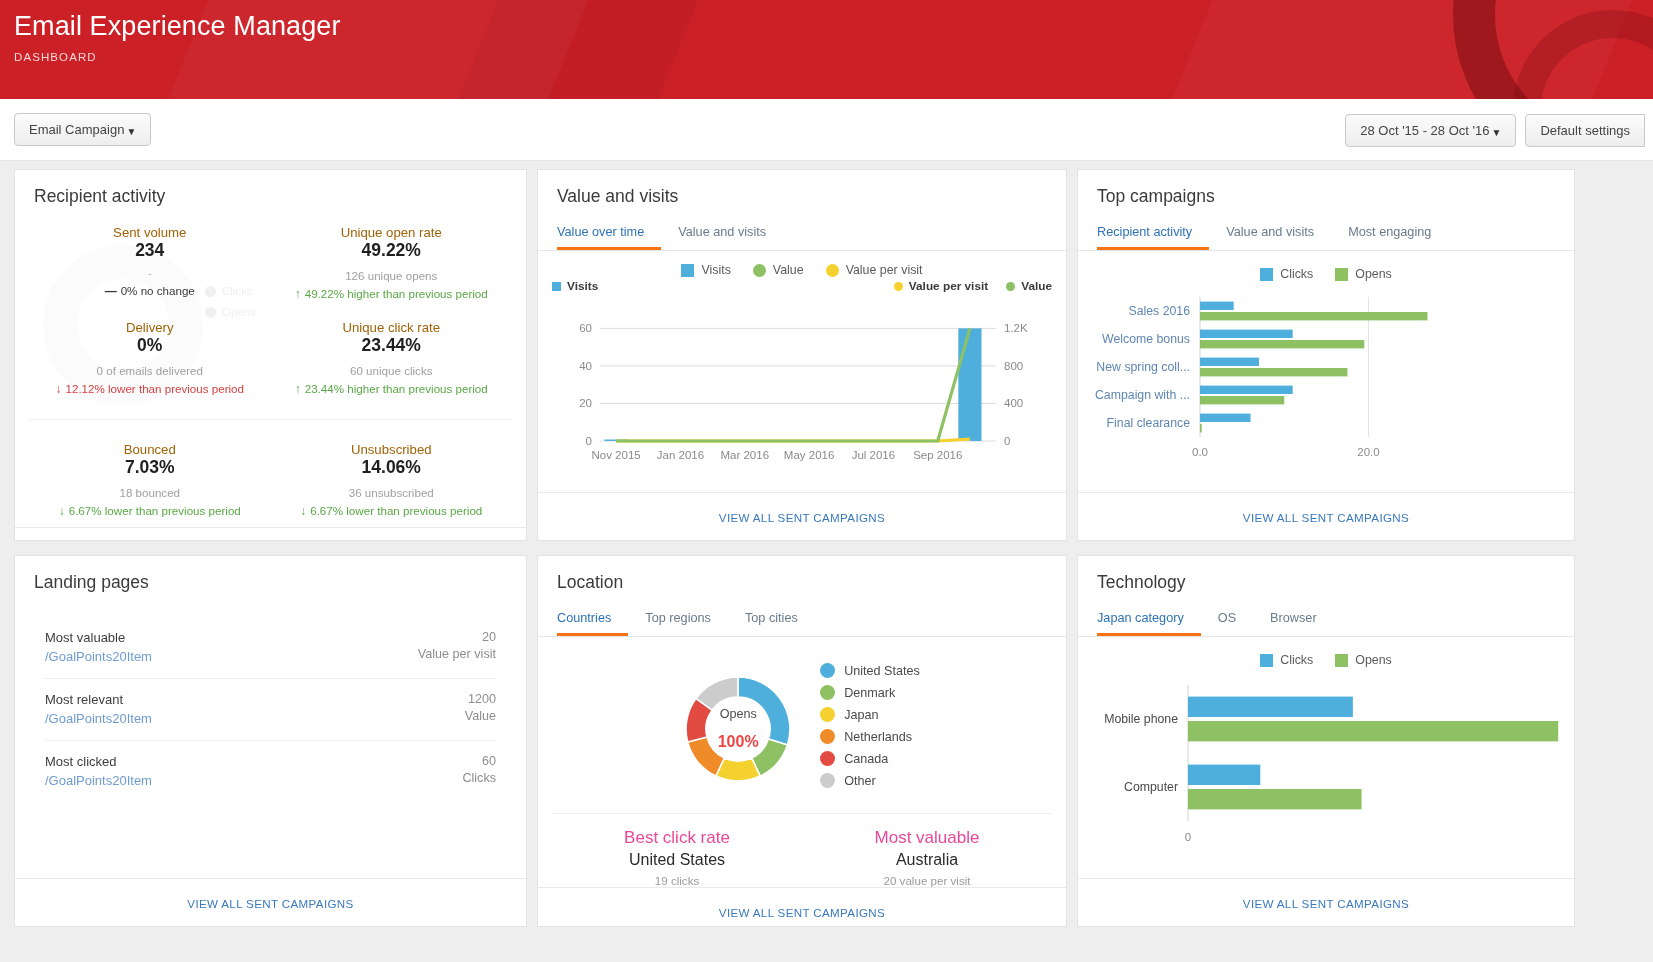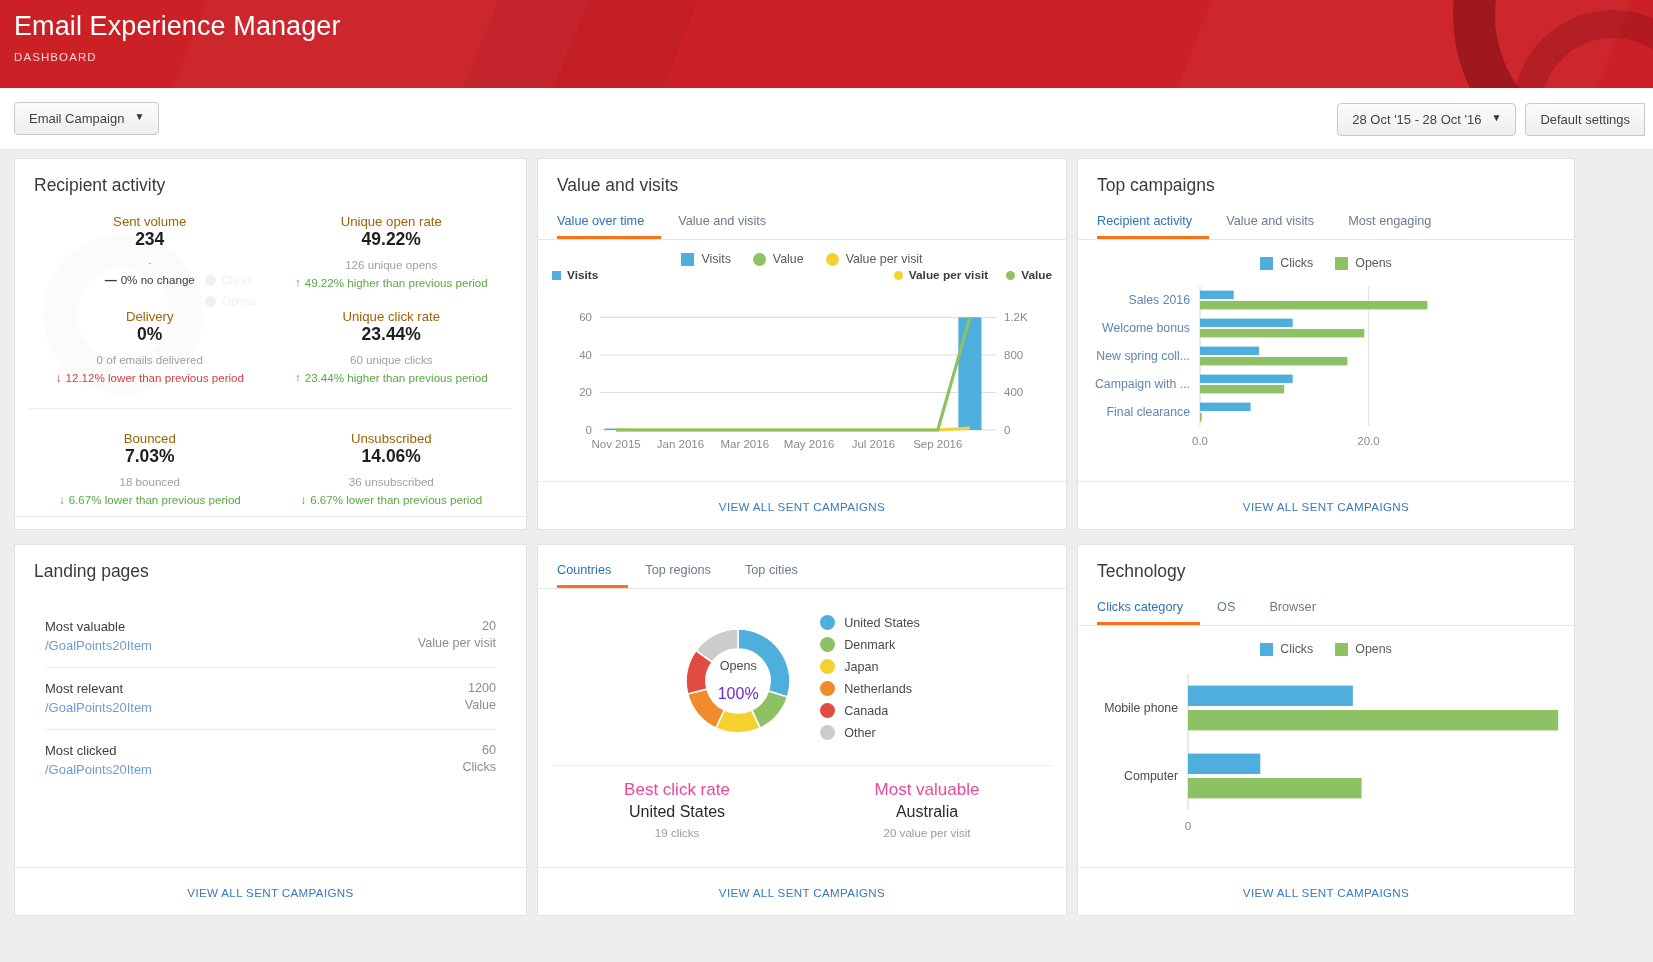--- a/index.html
+++ b/index.html
@@ -6,21 +6,21 @@
   html, body {
     width: 1653px; height: 962px;
     background: #eeeeee;
     font-family: "Liberation Sans", sans-serif;
     overflow: hidden;
   }
 
   
   .header {
     position: relative;
-    height: 88px;
+    height: 99px;
     background: #cc2027;
     overflow: hidden;
   }
   .header .band-a {
     position: absolute; top: -60px; left: 180px;
     width: 380px; height: 260px;
     background: rgba(255,255,255,0.035);
     transform: skewX(-22deg);
   }
   .header .band-b {
@@ -78,22 +78,22 @@
     background: linear-gradient(#fbfbfb, #eeeeee);
     border: 1px solid #c9c9c9;
     border-radius: 4px;
     font-size: 13px;
     color: #444;
     padding: 8px 14px;
     font-family: "Liberation Sans", sans-serif;
     cursor: pointer;
     white-space: nowrap;
     display: inline-flex;
-    align-items: flex-start;
-    gap: 10px;
+    align-items: flex-end;
+    gap: 2px;
   }
   .btn .caret { font-size: 10px; color: #333; }
   .toolbar-right {
     position: absolute; right: 8px; top: 0;
     height: 62px; display: flex; align-items: center; gap: 9px;
   }
   .btn-settings { border-radius: 4px 0 0 4px; }
 
   
   .grid {
@@ -233,21 +233,21 @@
   .lp-right { text-align: right; }
   .lp-val { font-size: 12.6px; color: #8d8d8d; }
   .lp-unit { font-size: 12.6px; color: #8d8d8d; margin-top: 3px; }
   .lp-ghost { position:absolute; left:150px; top:40px; z-index:0; opacity:.55;}
   .lp-ghost div { color:#efefef; font-size:12.5px; margin-bottom: 42px;}
 
   
   .donut-area { display:flex; align-items:center; justify-content:center; gap:28px; padding-top: 26px; }
   .donut-center { position:absolute; left:0; right:0; top:50%; transform:translateY(-50%); text-align:center;}
   .donut-center .t1 { font-size:12.6px; color:#4e4e4e; }
-  .donut-center .t2 { font-size:16px; font-weight:normal; color:#6d28d9; margin-top:12px;}
+  .donut-center .t2 { font-size:16px; font-weight:bold; color:#ef4444; margin-top:12px;}
   .dlegend { font-size:12.6px; color:#4a4a4a; }
   .dlegend .li { display:flex; align-items:center; gap:9px; margin-bottom:7px;}
   .dlegend .ci { width:15px; height:15px; }
 
   .loc-stats {
     display:flex; border-top:1px solid #ededed; margin: 18px 14px 0 14px; padding-top: 14px;
   }
   .loc-stat { flex:1; text-align:center; }
   .loc-stat .l { font-size:17px; color:#ec4899; }
   .loc-stat .v { font-size:16px; color:#2b2b2b; margin-top:3px;}
@@ -530,20 +530,21 @@
           <div class="lp-unit">Clicks</div>
         </div>
       </div>
     </div>
     <div class="card-footer">
       <a>VIEW ALL SENT CAMPAIGNS</a>
     </div>
   </div>
 
   <div class="card">
+    <div class="card-title">Location</div>
     <div class="tabs">
       <div class="tab active">Countries</div>
       <div class="tab">Top regions</div>
       <div class="tab">Top cities</div>
     </div>
 
     <div class="donut-area">
       <div style="position:relative;width:108px;height:108px;">
         <svg id="svg-donut" width="108" height="108" viewBox="0 0 108 108">
             <path d="M 54 2 A 52 52 0 0 1 103.45493884734799 70.06888370749726 L 84.43380852144492 63.88854381999832 A 32 32 0 0 0 54 22 Z" fill="#4fafdc" stroke="#ffffff" stroke-width="1.6"></path>
@@ -600,21 +601,21 @@
     </div>
 
     <div class="card-footer">
       <a>VIEW ALL SENT CAMPAIGNS</a>
     </div>
   </div>
 
   <div class="card">
     <div class="card-title">Technology</div>
     <div class="tabs">
-      <div class="tab active">Clicks category</div>
+      <div class="tab active">Japan category</div>
       <div class="tab">OS</div>
       <div class="tab">Browser</div>
     </div>
 
     <div class="legend-center" style="margin-top:16px;">
       <div class="li">
         <span class="sq" style="background:#4fafdc"></span>
         <span>Clicks</span>
       </div>
       <div class="li">

